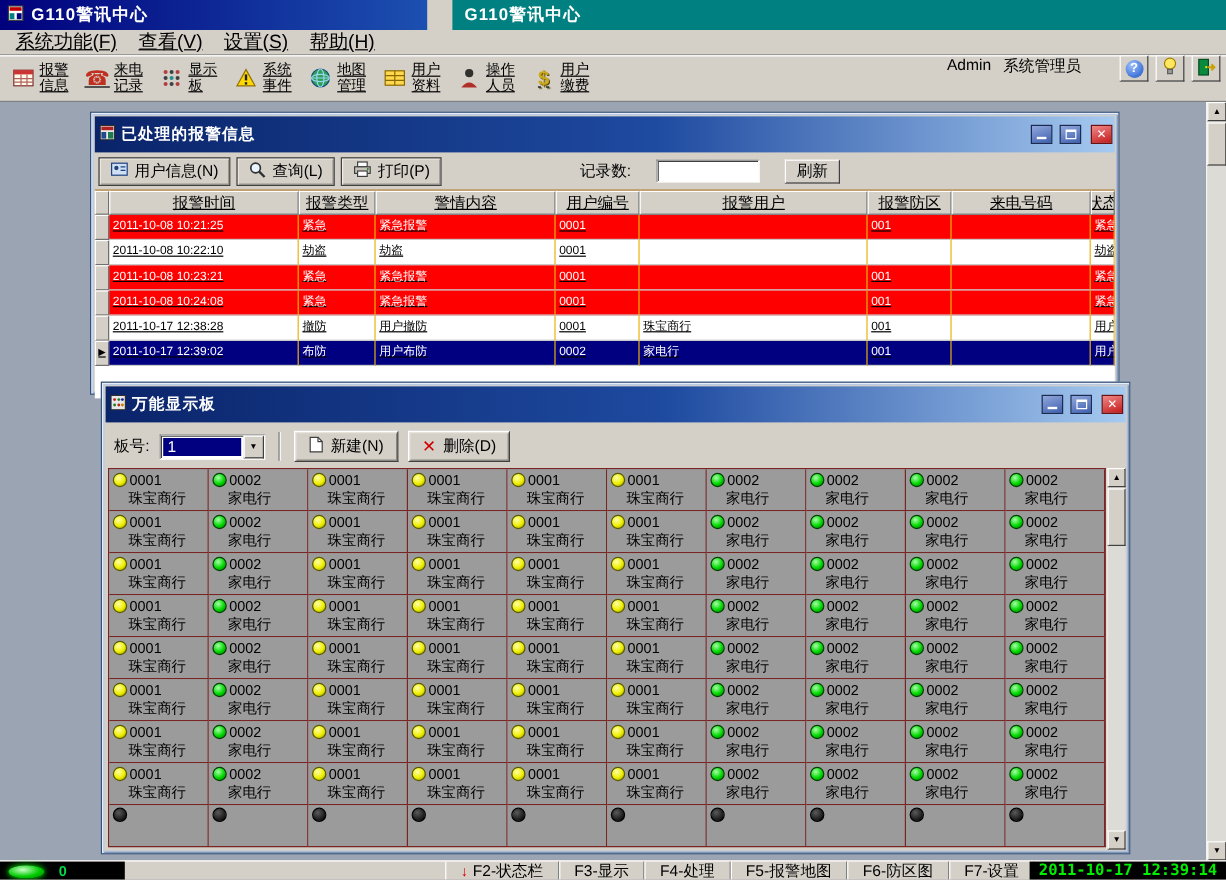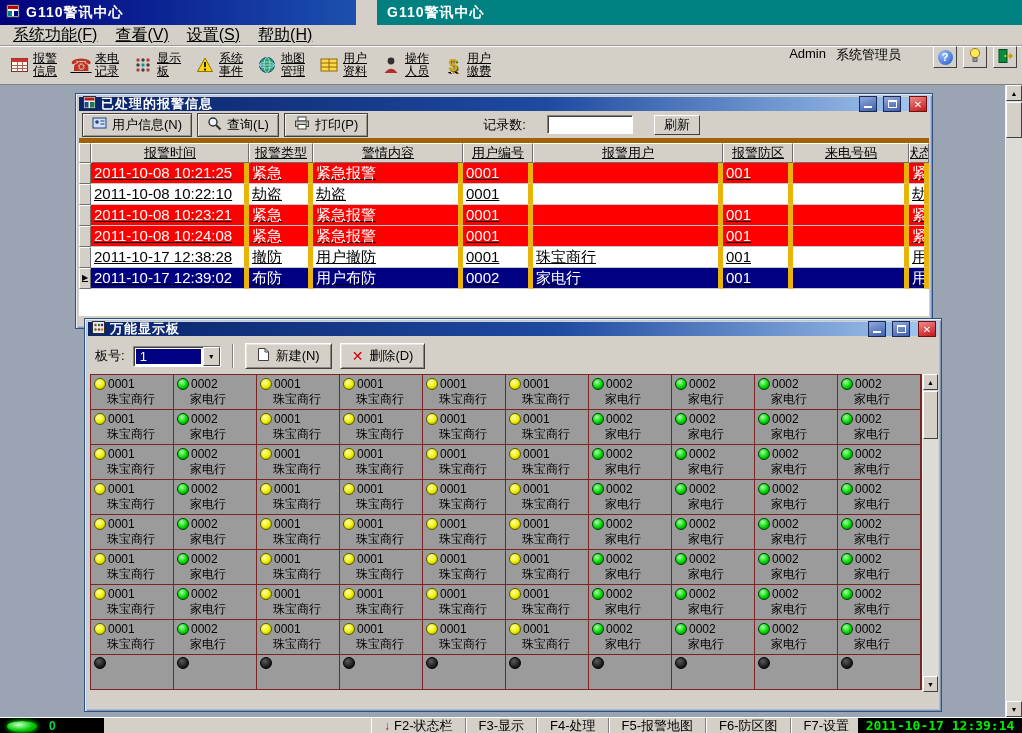--- a/index.html
+++ b/index.html
@@ -34,53 +34,53 @@
             background:#d4d0c8; border:1px solid; border-color:#fff #404040 #404040 #fff; }
 
   
   #mdi { position:absolute; top:85px; left:0; width:1022px; height:632px; background:#9aa4b2; overflow:hidden; }
 
   
   .window { position:absolute; background:#d4d0c8; border:1px solid #33507c; padding:3px;
             box-shadow:inset 1px 1px 0 #e6eefb, inset 2px 2px 0 #b7c9e4, inset -1px -1px 0 #7f97b9, inset -2px -2px 0 #a9bbd6; }
   #win1 { left:75px; top:8px;   width:858px; height:236px; z-index:1; }
   #win2 { left:84px; top:233px; width:858px; height:394px; z-index:2; }
-  .caption { height:14px; background:linear-gradient(90deg,#0a246a 0%,#1e4aa0 55%,#a6caf0 100%);
+  .caption { height:30px; background:linear-gradient(90deg,#0a246a 0%,#1e4aa0 55%,#a6caf0 100%);
              display:flex; align-items:center; gap:5px; padding:0 2px 0 4px; }
   .caption .ttl { flex:1; color:#fff; font-size:13px; font-weight:bold; letter-spacing:1px; }
   .cap-btn { position:relative; width:18px; height:16px; display:flex; align-items:center; justify-content:center;
              border:1px solid #1a2a50; background:linear-gradient(160deg,#93a9dd,#3d5fae); margin-left:1px; }
   .cap-btn.close { background:linear-gradient(160deg,#f08a8a,#c41818); border-color:#6e1010; margin-left:3px; }
   .glyph-min { position:absolute; left:4px; bottom:3px; width:8px; height:2px; background:#fff; }
   .glyph-max { position:absolute; left:4px; top:3px; width:9px; height:8px; border:1px solid #fff; border-top:2px solid #fff; }
   .x-glyph::before { content:"\2715"; color:#fff; font-size:10px; font-weight:bold; line-height:14px; }
 
   
   .w1-body { height:206px; position:relative; }
-  .w1-tools { height:32px; display:flex; align-items:center; gap:5px; padding:0 3px; border-bottom:5px solid #a16207; }
+  .w1-tools { height:32px; display:flex; align-items:center; gap:5px; padding:0 3px; border-bottom:1px solid #a16207; }
   .flat-btn { display:inline-flex; align-items:center; gap:5px; height:24px; padding:0 9px; background:#d4d0c8;
               border:1px solid #404040; box-shadow:inset 1px 1px 0 #f0ede6, inset -1px -1px 0 #9a968e; font-size:13px; }
   .rec-group { margin-left:110px; display:flex; align-items:center; gap:21px; font-size:13px; }
   .sunken-input { width:86px; height:19px; background:#fff; border:1px solid; border-color:#828282 #fdfdfd #fdfdfd #828282;
                   box-shadow:inset 1px 1px 0 #404040; font-size:13px; padding:0 3px; outline:none;
                   font-family:"Liberation Sans","DejaVu Sans",sans-serif; }
   .mini-btn { height:20px; display:flex; align-items:center; padding:0 9px; background:#d4d0c8; font-size:13px;
               border:1px solid; border-color:#fff #404040 #404040 #fff; }
 
   
   #alarm-table { width:850px;text-decoration:underline; }
   .t-head { display:flex; height:20px; background:#d4d0c8; }
   .t-head .hc { flex-shrink:0; display:flex; align-items:center; justify-content:center; font-size:13px;
                 border:1px solid; border-color:#fff #707070 #707070 #fff; overflow:hidden; white-space:nowrap; }
   .t-body { height:153px; background:#fff; overflow:hidden; }
   .t-row { display:flex; height:21px; background:#fff; }
   .t-row.red { background:#ff0000; color:#fff; }
   .t-row.sel { background:#000080; color:#fff; }
-  .t-row .c { flex-shrink:0; font-size:15px; line-height:20px; padding-left:3px;
-              border-right:5px solid #eab308; border-bottom:1px solid #c8c8c8; overflow:hidden; white-space:nowrap; }
+  .t-row .c { flex-shrink:0; font-size:10px; line-height:20px; padding-left:3px;
+              border-right:1px solid #eab308; border-bottom:1px solid #c8c8c8; overflow:hidden; white-space:nowrap; }
   .ind { flex-shrink:0; width:12px; background:#d4d0c8; border:1px solid; border-color:#fff #707070 #707070 #fff;
          font-size:8px; color:#000; text-align:center; line-height:18px; }
   .ind.current::before { content:"\25B6"; }
 
   
   .w2-body { height:364px; position:relative; }
   .w2-tools { height:38px; display:flex; align-items:center; gap:8px; padding:2px 4px 0 7px; font-size:13px; }
   .combo { display:flex; width:88px; height:21px; border:1px solid; border-color:#828282 #fdfdfd #fdfdfd #828282;
            background:#fff; box-shadow:inset 1px 1px 0 #404040; }
   .combo .val { flex:1; margin:2px; background:#000080; color:#fff; font-size:13px; line-height:15px; padding-left:4px; }

